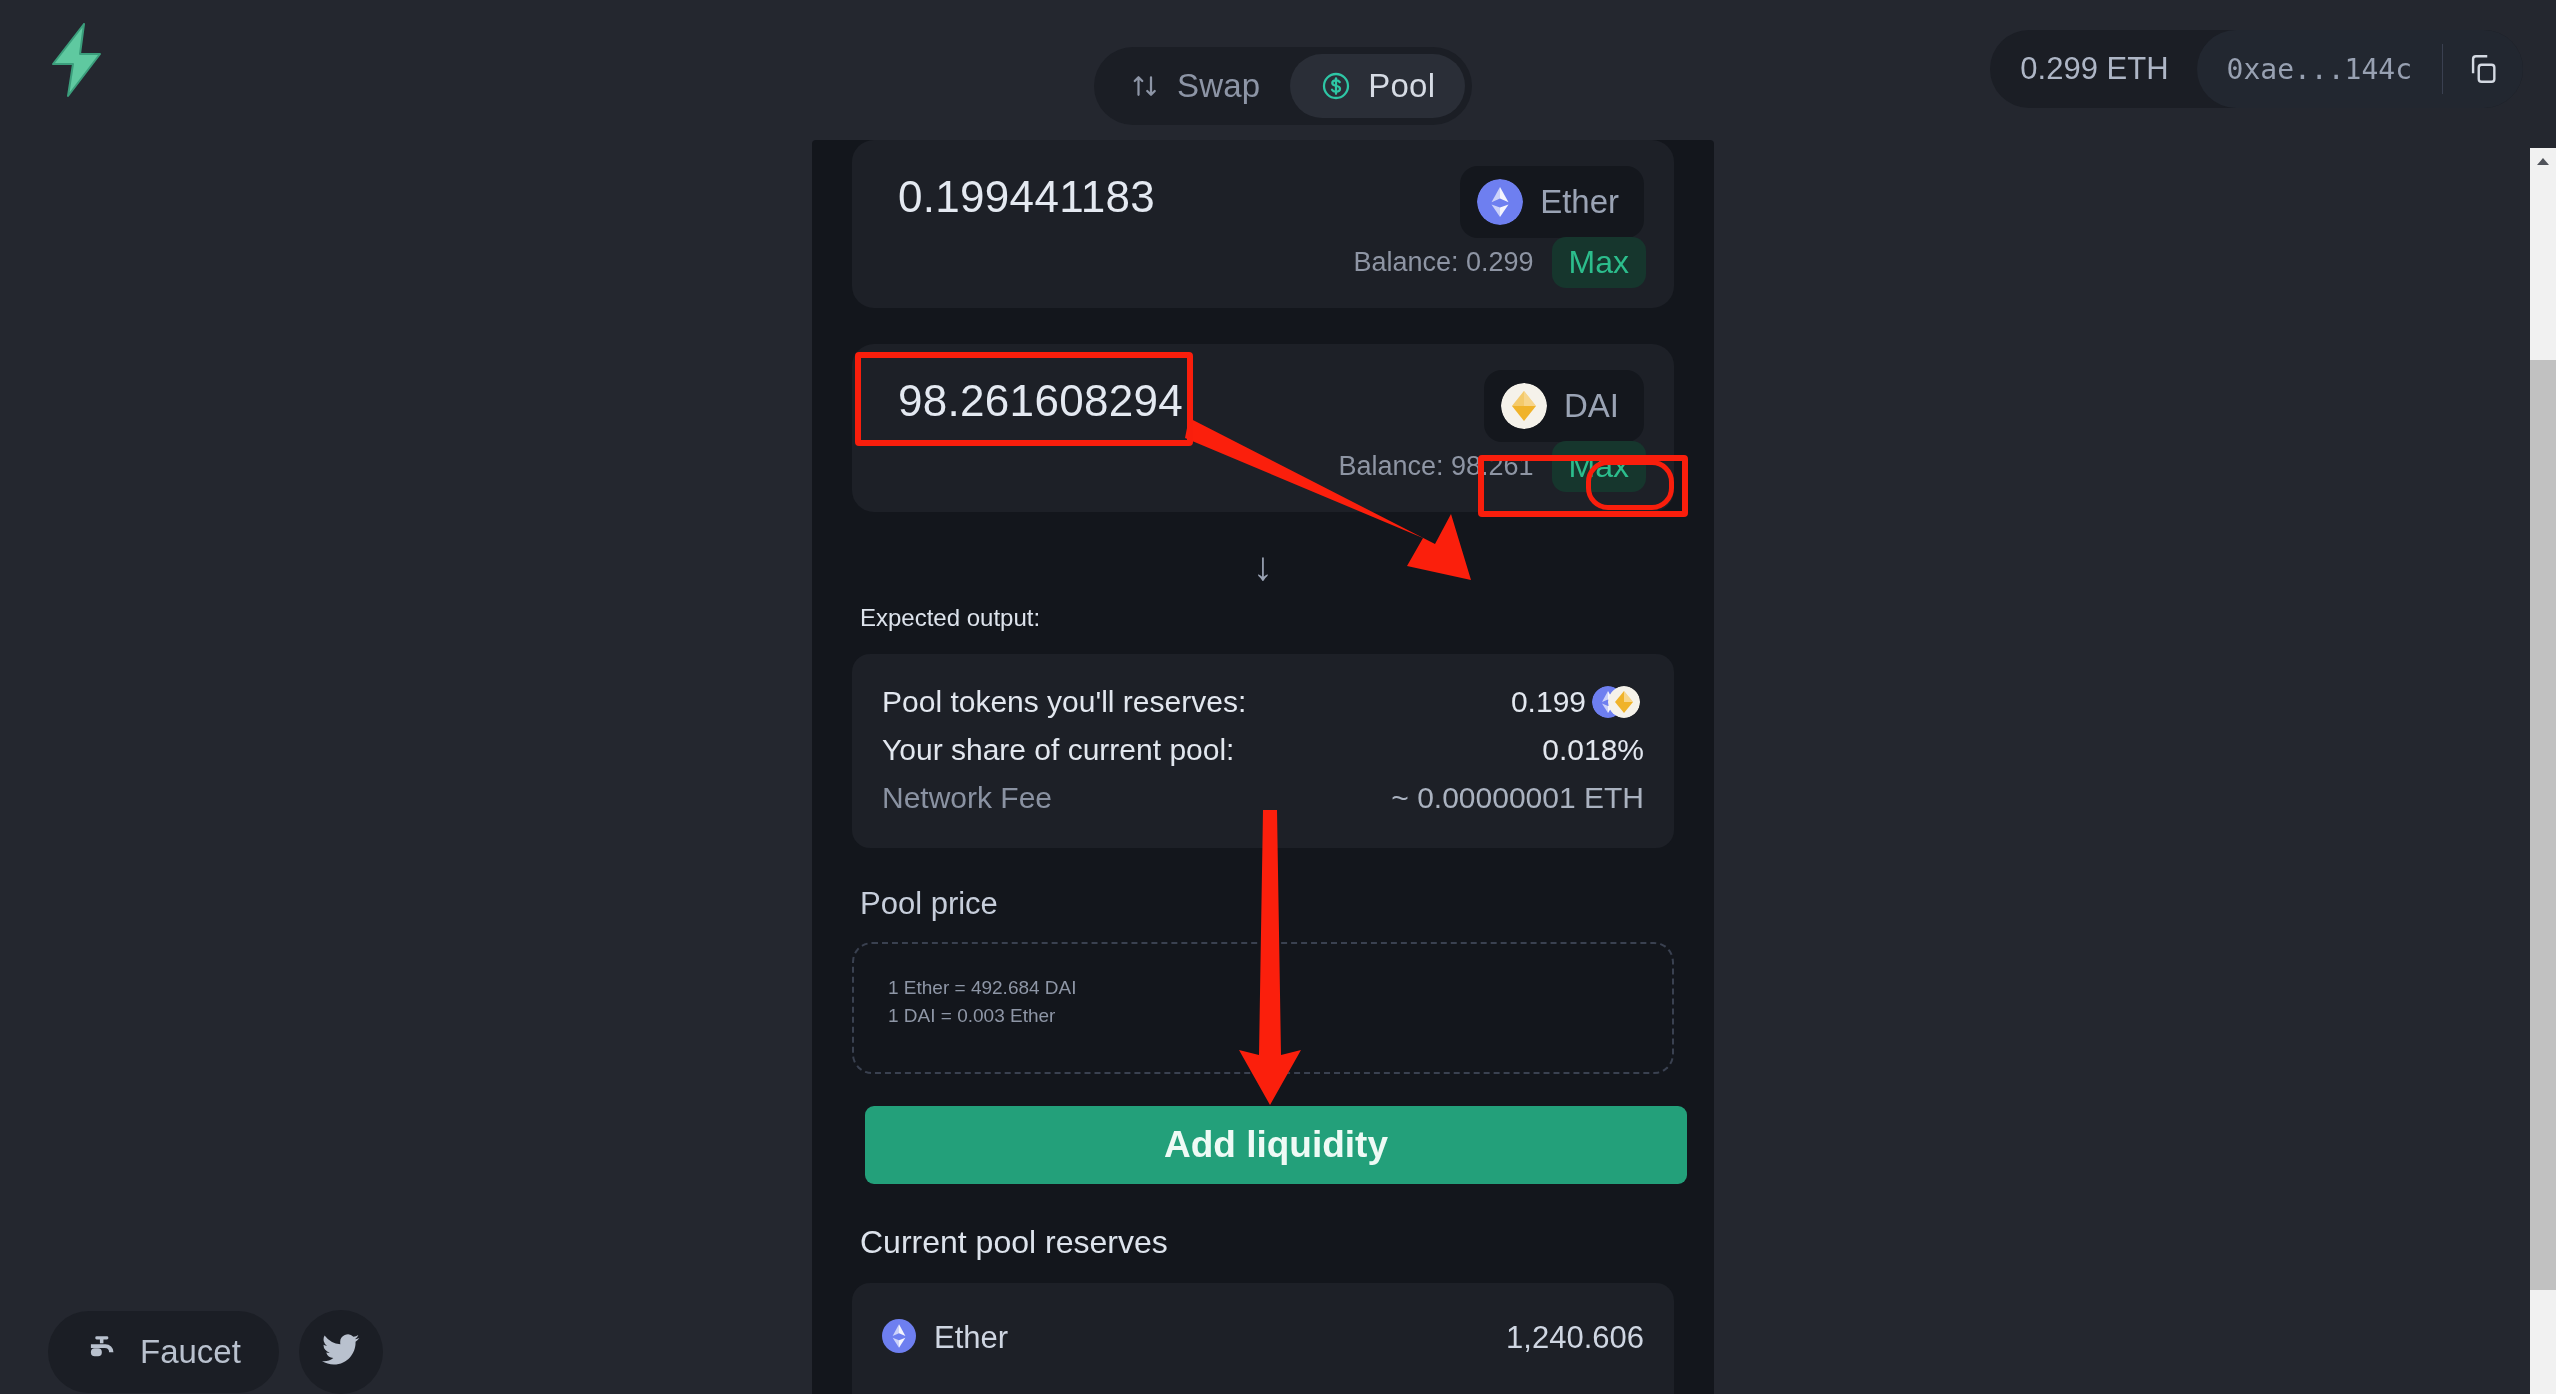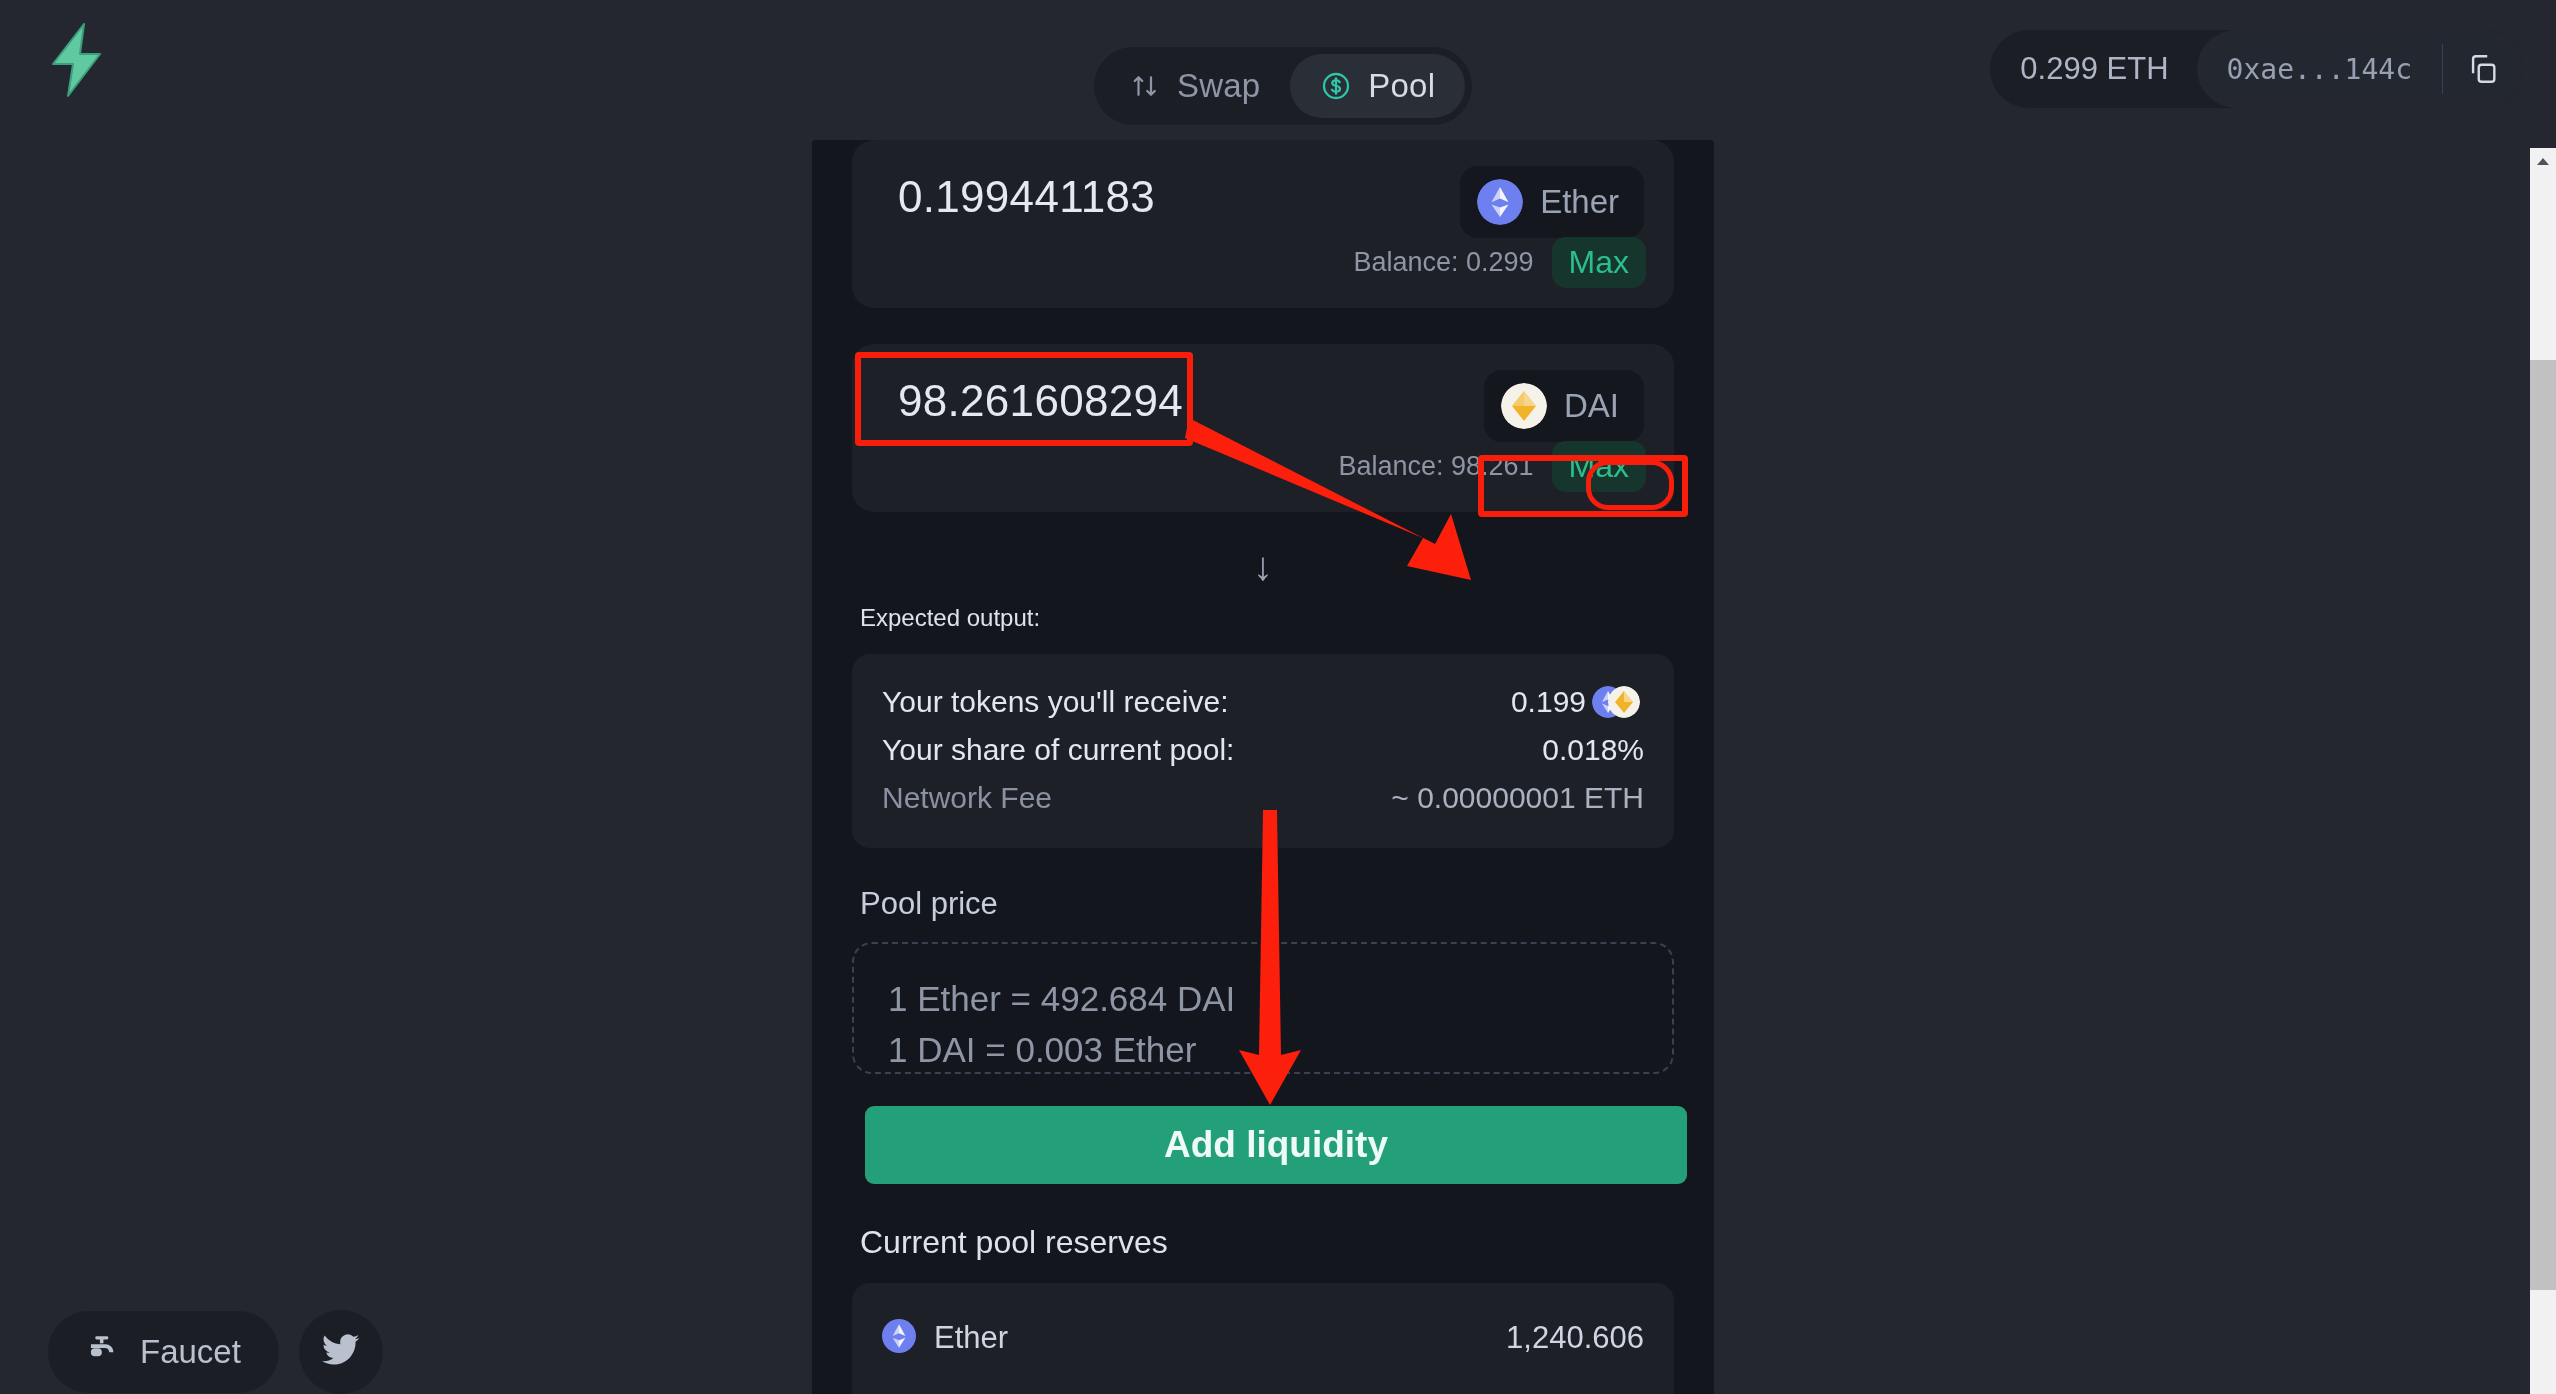--- a/index.html
+++ b/index.html
@@ -175,21 +175,21 @@
     font-size: 31px; color: #c7cedb;
     margin-top: 38px; padding-left: 8px;
   }
   .price-box {
     margin-top: 20px;
     border: 2px dashed #3a4150;
     border-radius: 20px;
     padding: 30px 34px;
     height: 132px;
   }
-  .price-line { font-size: 35px; color: #8e96a6; line-height: 1.45; }
+  .price-line { font-size: 19px; color: #8e96a6; line-height: 1.45; }
 
   .cta {
     display: block;
     width: 100%;
     margin-top: 32px;
     background: #23a07a;
     border: none;
     border-radius: 9px;
     color: #eefaf5;
     font-size: 37px;
@@ -365,21 +365,21 @@
         <span class="max-pill">Max</span>
       </div>
     </div>
 
     <div class="down-arrow">↓</div>
 
     <div class="section-label">Expected output:</div>
 
     <div class="output-box">
       <div class="out-row">
-        <span class="out-label">Your tokens you'll receive:</span>
+        <span class="out-label">Pool tokens you'll reserves:</span>
         <span class="out-val">
           <span>0.199</span>
           <span class="dualcoin">
             <svg class="coin c1" viewBox="0 0 32 32">
                 <circle cx="16" cy="16" r="16" fill="#6e7ff0"></circle>
               <path d="M16 5 L16 13.5 L22 16 Z" fill="#fff" opacity=".92"></path>
               <path d="M16 5 L10 16 L16 13.5 Z" fill="#fff" opacity=".65"></path>
               <path d="M16 20 L16 27 L22 17.6 Z" fill="#fff" opacity=".92"></path>
               <path d="M16 27 L16 20 L10 17.6 Z" fill="#fff" opacity=".65"></path>
               </svg>

